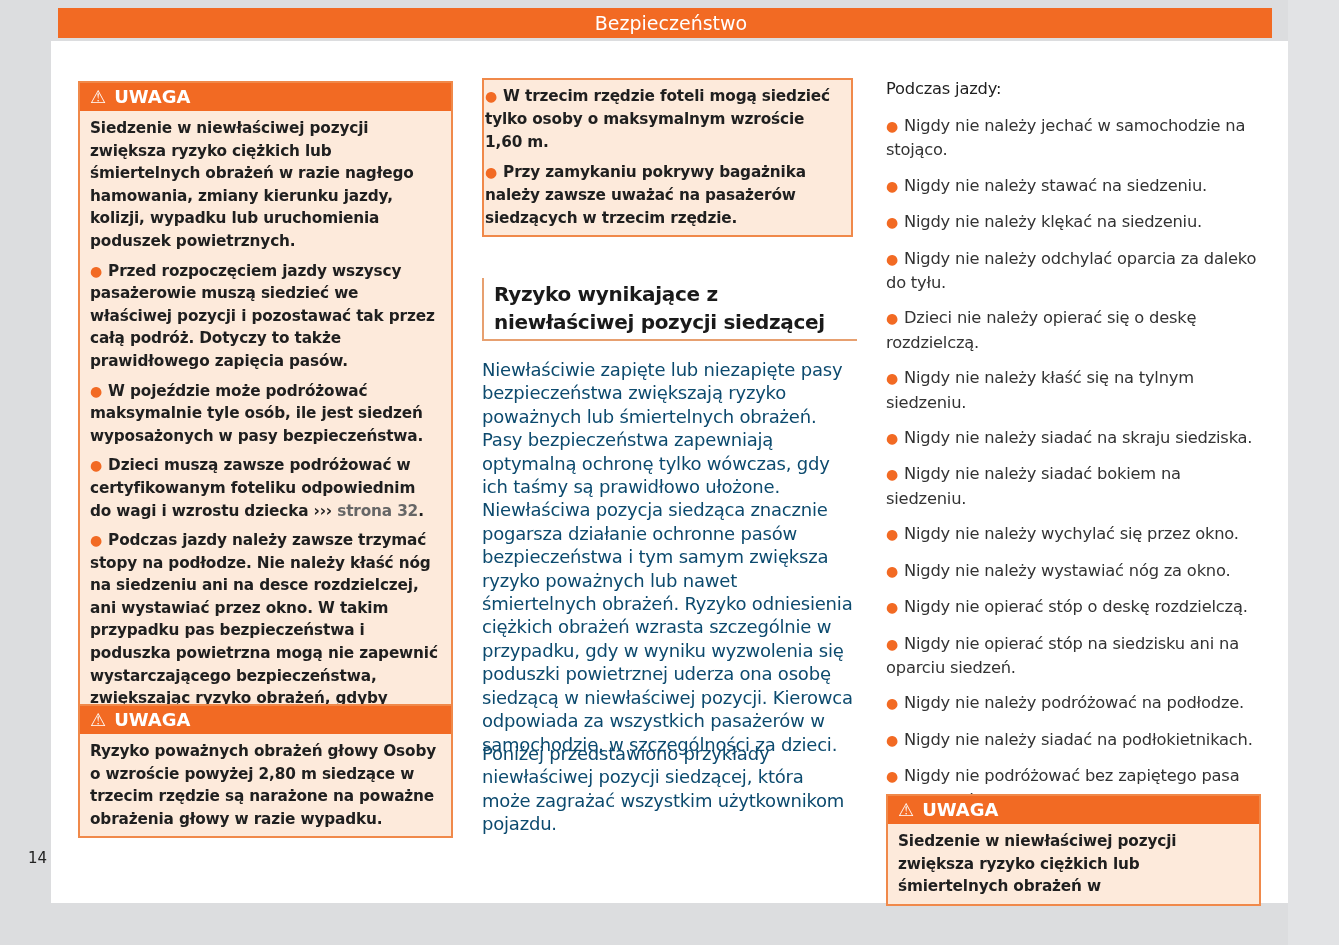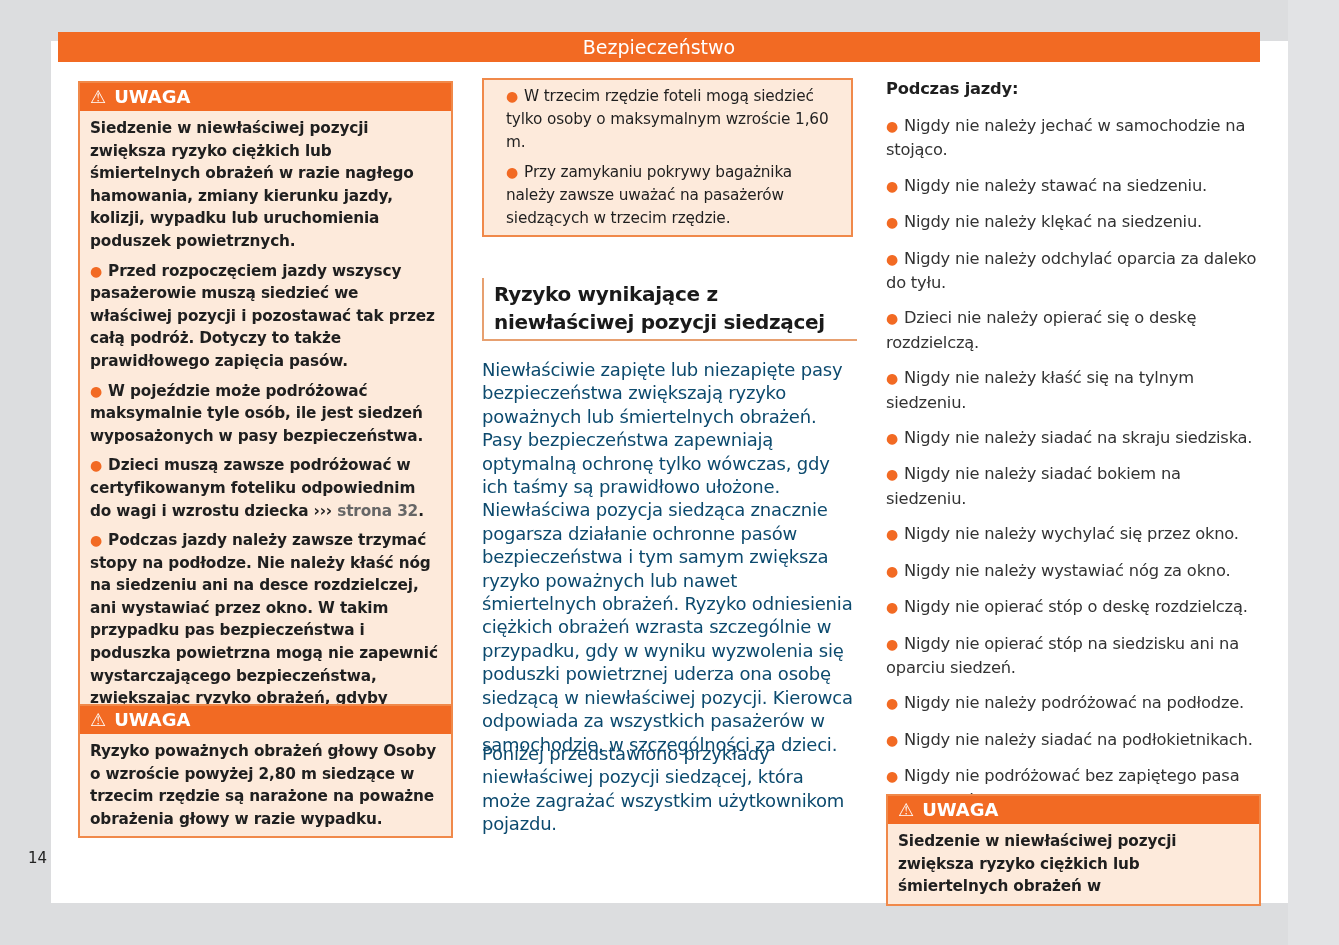--- a/index.html
+++ b/index.html
@@ -5,23 +5,23 @@
   html, body { margin:0; padding:0; }
   body {
     width:1339px; height:945px; position:relative; overflow:hidden;
     background:#dcdddf;
     font-family:"DejaVu Sans", sans-serif;
     color:#1f1f1f;
   }
   .right-strip { position:absolute; left:1288px; top:0; width:51px; height:945px; background:#e2e3e5; }
   .page { position:absolute; left:51px; top:41px; width:1237px; height:862px; background:#ffffff; }
   .header-bar {
-    position:absolute; left:58px; top:32px; width:1202px; height:30px;
+    position:absolute; left:58px; top:8px; width:1202px; height:30px;
     background:#f26a23; color:#fff; text-align:center;
-    font-size:19px; line-height:30px;
+    font-size:19px; line-height:30px;padding-left:12px;
   }
   .page-number { position:absolute; left:28px; top:849px; font-size:15px; color:#222; }
 
   .col { position:absolute; }
   .col-left { left:78px; top:81px; width:375px; }
   .col-mid { left:482px; top:78px; width:375px; }
   .col-right { left:886px; top:78px; width:374px; }
 
   .warn { border:2px solid #f0894a; background:#fdeadb; }
   .warn-head {
@@ -32,35 +32,35 @@
   .warn-head .tri { font-size:18px; font-weight:normal; }
   .warn-body { padding:6px 10px 6px 10px; font-size:15.3px; line-height:22.6px; font-weight:bold; letter-spacing:-0.15px; }
   .warn-body p { margin:0 0 7px 0; }
   .warn-body p:last-child { margin-bottom:0; }
   .bullet { color:#f26a23; font-size:14px; margin-right:6px; }
   .link { color:#666; }
 
   .w1 { position:absolute; left:0; top:0; width:371px; }
   .w2 { position:absolute; left:0; top:623px; width:371px; }
 
-  .box-mid { position:absolute; left:0; top:0; width:371px; border:2px solid #f0894a; background:#fdeadb; padding:5px 10px 5px 22px; box-sizing:border-box; font-size:15.3px; line-height:23px; font-weight:normal; letter-spacing:-0.15px; }
+  .box-mid { position:absolute; left:0; top:0; width:371px; border:2px solid #f0894a; background:#fdeadb; padding:5px 10px 5px 1px; box-sizing:border-box; font-size:15.3px; line-height:23px; font-weight:bold; letter-spacing:-0.15px; }
   .box-mid p { margin:0 0 7px 0; }
   .box-mid p:last-child { margin-bottom:0; }
 
   .section-heading {
     position:absolute; left:0; top:200px; width:375px;
     border-left:2px solid #e7a070; border-bottom:2px solid #e7a070;
     padding:2px 0 3px 10px; box-sizing:border-box;
     font-size:20px; line-height:28px; font-weight:bold; color:#1a1a1a; letter-spacing:-0.3px;
   }
   .body-text { position:absolute; left:0; width:375px; font-size:18px; line-height:23.4px; color:#0c4a6e; letter-spacing:-0.2px; }
   .body-1 { top:280px; }
   .body-2 { top:664px; }
 
-  .list-title { font-size:16.3px; font-weight:bold; line-height:22px; margin:0 0 14px 0; letter-spacing:-0.2px; }
+  .list-title { font-size:16.3px; font-weight:normal; line-height:22px; margin:0 0 14px 0; letter-spacing:-0.2px; }
   .rlist { list-style:none; margin:0; padding:0; font-size:16.3px; line-height:23.4px; color:#333; letter-spacing:-0.2px; }
   .rlist li { margin:12px 0 7px 0; }
   .w3 { position:absolute; left:0; top:716px; width:371px; }
 </style>
 </head>
 <body>
 
 <div class="right-strip"></div>
 <div class="page"></div>
 <div class="header-bar">

